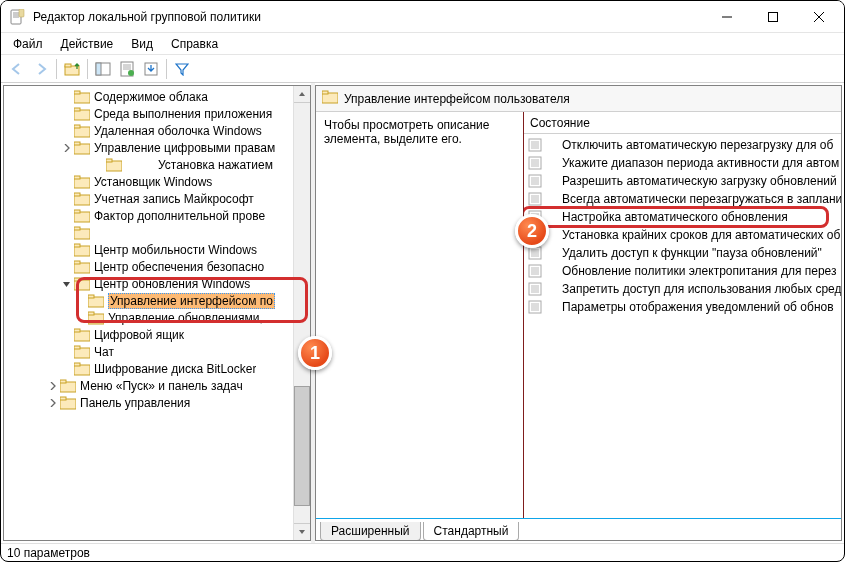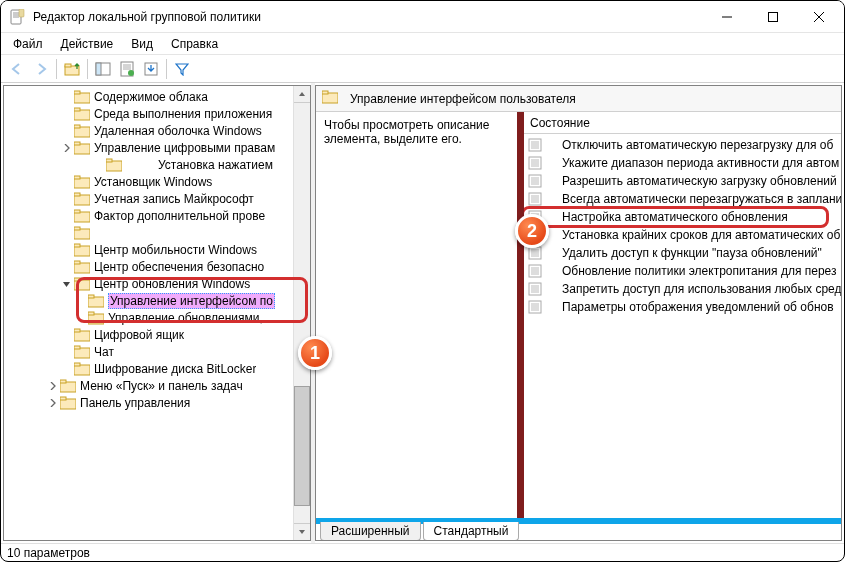--- a/index.html
+++ b/index.html
@@ -106,37 +106,37 @@
     display: inline-flex; align-items: center; justify-content: center;
     color: #555;
     font-size: 10px;
     flex-shrink: 0;
   }
   .tree-folder {
     width: 16px; height: 14px; margin-right: 4px; flex-shrink: 0;
   }
   .tree-label { font-size: 12px; overflow: hidden; }
   .tree-row.selected .tree-label {
-    background: #f0abfc;
+    background: #fdba74;
     border: 1px dotted #3399ff;
     padding: 0 1px;
   }
   
   .content-header {
     height: 26px; background: #f7f7f7;
     display: flex; align-items: center;
-    padding: 0 6px; gap: 12px;
+    padding: 0 6px; gap: 6px;
     border-bottom: 1px solid #d0d0d0;
   }
   .content-body {
     flex: 1; display: flex; overflow: hidden;
   }
   .desc-col {
     width: 208px; padding: 6px 8px;
-    border-right: 7px solid #7f1d1d;
+    border-right: 1px solid #7f1d1d;
   }
   .list-col {
     flex: 1; overflow: hidden;
     position: relative;
   }
   .list-header {
     height: 22px;
     border-bottom: 1px solid #d0d0d0;
     display: flex; align-items: center;
     padding: 0 6px;
@@ -152,21 +152,21 @@
     gap: 20px;
   }
   .list-row .item-icon {
     width: 14px; height: 14px; flex-shrink: 0;
   }
   
   .content-tabs {
     height: 22px; display: flex; align-items: flex-end;
     padding: 0 0 0 4px;
     background: #fff;
-    border-top: 6px solid #0ea5e9;
+    border-top: 1px solid #0ea5e9;
   }
   .ctab {
     padding: 2px 10px;
     border: 1px solid #aaa;
     border-top: none;
     border-radius: 0 0 4px 4px;
     background: #fff;
     margin-right: 2px;
     font-size: 12px;
     position: relative;

